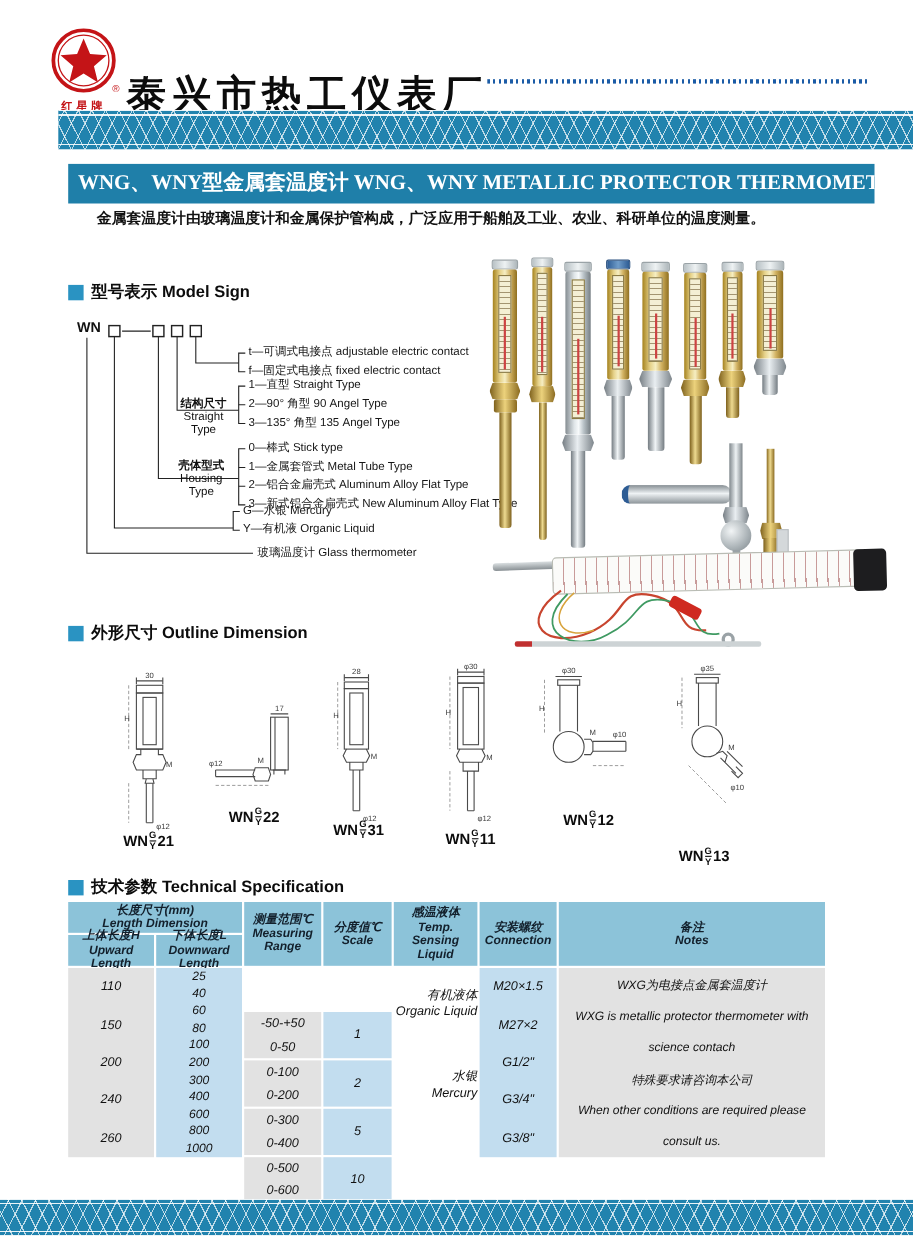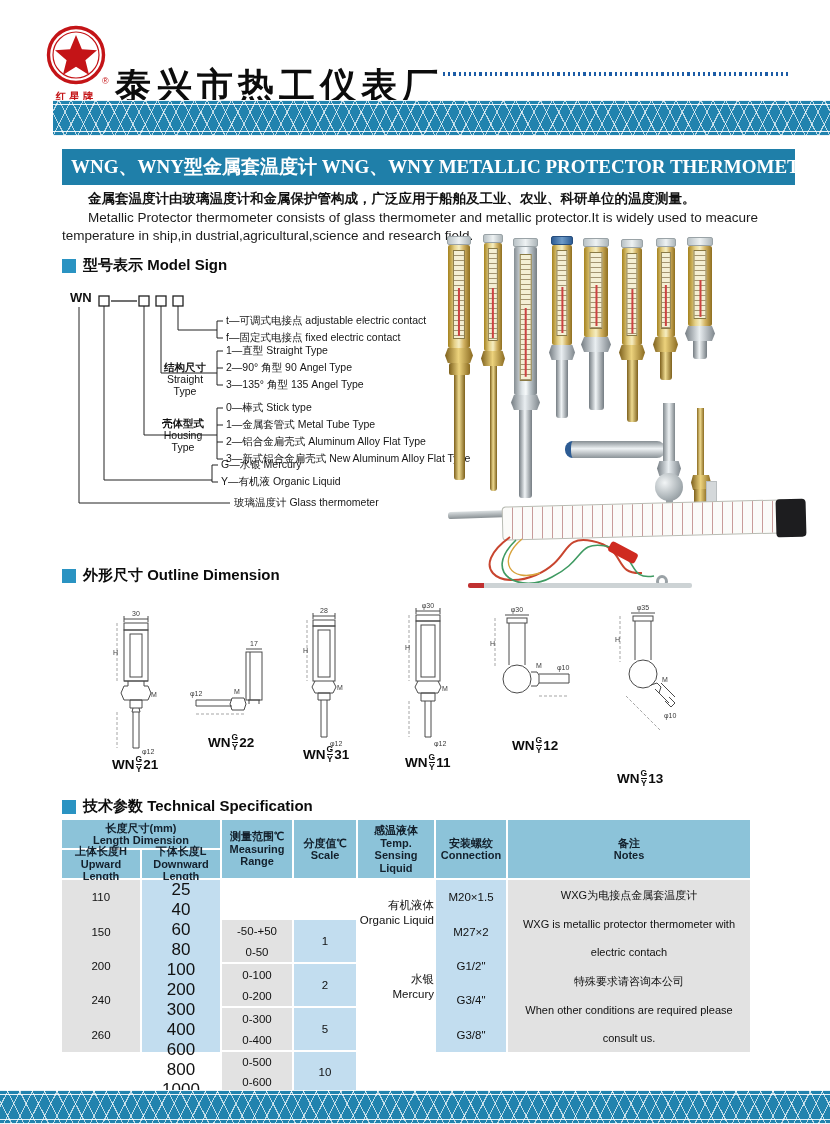--- a/index.html
+++ b/index.html
@@ -88,21 +88,21 @@
   .draw svg{display:block;}
   .dline{stroke:#4a4a4a;stroke-width:1;fill:none;}
   .dthin{stroke:#6a6a6a;stroke-width:.6;fill:none;stroke-dasharray:3 2;}
   .dtext{font-size:7px;fill:#3a3a3a;font-family:"Liberation Sans",sans-serif;}
   .dlabel{position:absolute;display:flex;align-items:center;font-size:13.5px;font-weight:700;color:#0c0c0c;}
   .frac{display:inline-flex;flex-direction:column;margin:0 1px;font-size:8.5px;line-height:1.1;
     text-align:center;font-weight:700;}
   .frac .fb{border-top:1px solid #0c0c0c;}
 
   
-  .spec{left:62px;top:820px;width:688px;height:232px;font-size:11.5px;}
+  .spec{left:62px;top:820px;width:688px;height:232px;font-size:11.5px;font-style:italic;}
   .col{position:absolute;box-sizing:border-box;}
   .hcell{position:absolute;background:#8cc3d9;color:#13202c;font-weight:700;font-size:11px;
     line-height:12.5px;display:flex;flex-direction:column;align-items:center;justify-content:center;
     text-align:center;box-sizing:border-box;}
   .bgray{background:#e2e2e2;} .bblue{background:#c2ddef;} .bwhite{background:#fff;}
   .vflex{display:flex;flex-direction:column;justify-content:space-around;align-items:center;height:100%;}
   .grp{position:absolute;left:0;right:0;display:flex;flex-direction:column;justify-content:space-around;
     align-items:center;margin-top:40px;}
   .liq{position:absolute;left:0;right:0;text-align:right;line-height:15px;}
 </style>
@@ -120,21 +120,20 @@
   </div>
   <div class="reg-mark">®</div>
   <div class="brand-name">红星牌</div>
   <h1 class="company">泰兴市热工仪表厂</h1>
   <div class="dotline"></div>
   <div class="abs band band-top"></div>
 
   <div class="abs titlebar">WNG、WNY型金属套温度计 WNG、WNY METALLIC PROTECTOR THERMOMETER</div>
 
   <p class="abs intro-cn">金属套温度计由玻璃温度计和金属保护管构成，广泛应用于船舶及工业、农业、科研单位的温度测量。</p>
-  <p class="abs intro-en">Metallic Protector thermometer consists of glass thermometer and metallic protector.It is widely used to meacure temperature in ship,in dustrial,agricultural,science and research field.</p>
 
   <div class="abs sec" style="left:62px;top:256px">
     <span class="sq"></span>
     <span>型号表示 Model Sign</span>
   </div>
 
   <div class="abs tree">
     <span class="md-wn">WN</span>
     <svg width="380" height="230" viewBox="0 0 380 230" style="position:absolute;left:0;top:0">
       <g stroke="#222" stroke-width="1.3" fill="none">
@@ -514,21 +513,21 @@
       <div>Notes</div>
     </div>
 
     <div class="col bgray vflex" style="left:0;top:60px;width:78px;height:172px">
       <span>110</span>
       <span>150</span>
       <span>200</span>
       <span>240</span>
       <span>260</span>
     </div>
-    <div class="col bblue vflex" style="left:80px;top:60px;width:78px;height:172px;font-size:17px">
+    <div class="col bblue vflex" style="left:80px;top:60px;width:78px;height:172px;font-size:11px">
       <span>25</span>
       <span>40</span>
       <span>60</span>
       <span>80</span>
       <span>100</span>
       <span>200</span>
       <span>300</span>
       <span>400</span>
       <span>600</span>
       <span>800</span>
@@ -579,21 +578,21 @@
     <div class="col bblue vflex" style="left:374px;top:60px;width:70px;height:172px">
       <span>M20×1.5</span>
       <span>M27×2</span>
       <span>G1/2"</span>
       <span>G3/4"</span>
       <span>G3/8"</span>
     </div>
     <div class="col bgray vflex" style="left:446px;top:60px;width:242px;height:172px;font-size:11px">
       <span>WXG为电接点金属套温度计</span>
       <span>WXG is metallic protector thermometer with</span>
-      <span>electric contach</span>
+      <span>science contach</span>
       <span>特殊要求请咨询本公司</span>
       <span>When other conditions are required please</span>
       <span>consult us.</span>
     </div>
   </div>
 
   <div class="abs band band-bottom"></div>
 
 </div>
 

